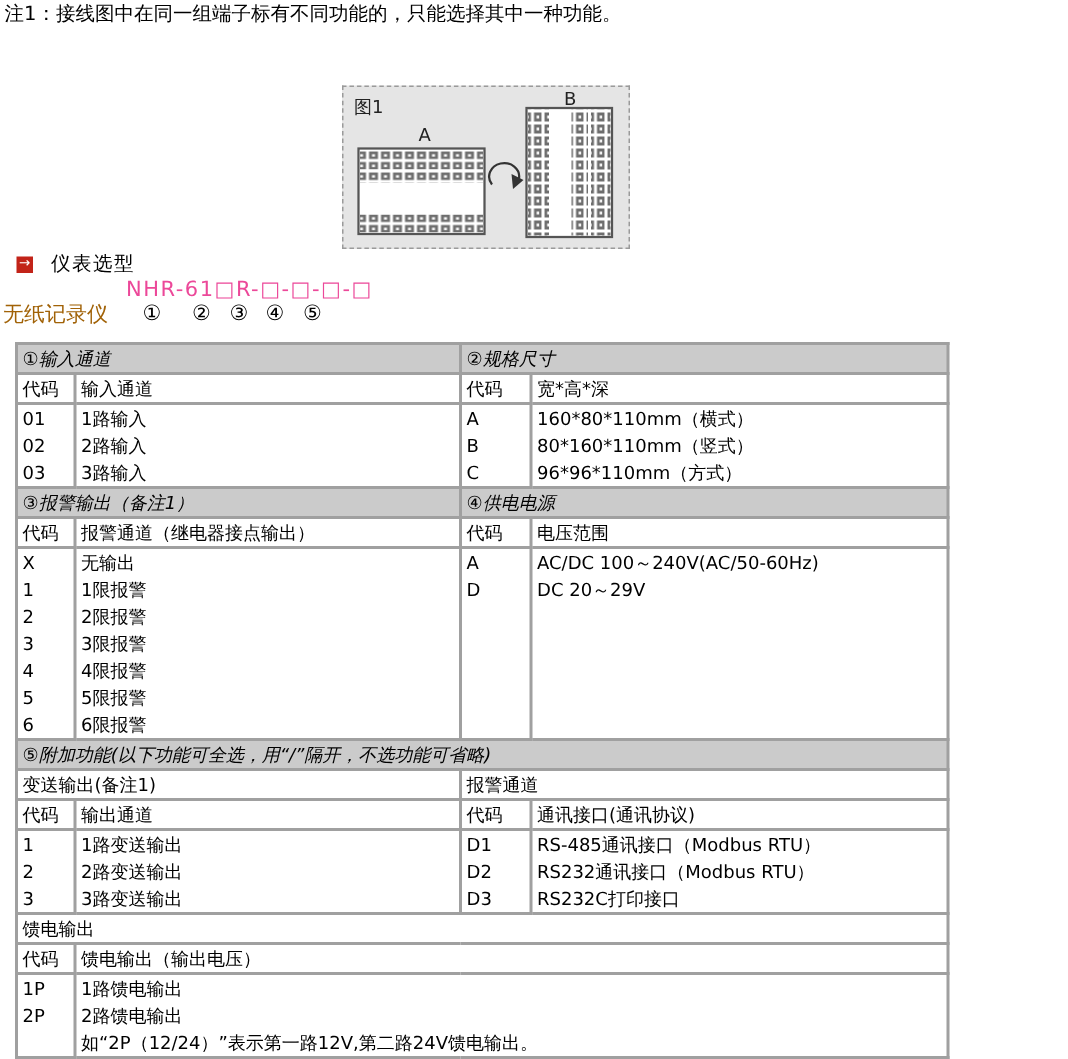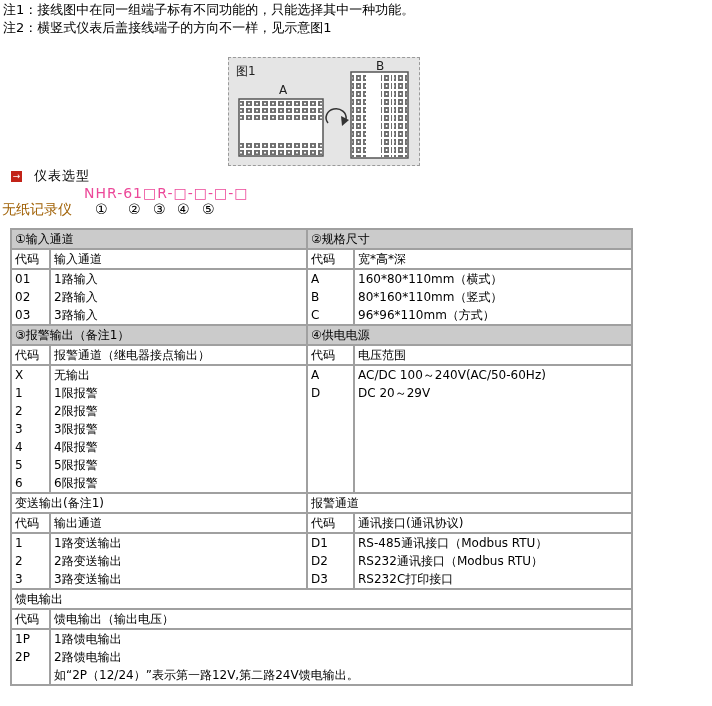--- a/index.html
+++ b/index.html
@@ -26,28 +26,27 @@
   .product{position:absolute;left:2px;top:201px;font-size:14px;color:#a16207;}
   .marker{position:absolute;top:201px;font-size:14px;color:#000;}
   .m1{left:95px;}.m2{left:128px;}.m3{left:153px;}.m4{left:177px;}.m5{left:202px;}
   
   table.spec{position:absolute;left:10px;top:228px;width:621px;border-collapse:collapse;table-layout:fixed;}
   table.spec td{
     border:2px solid #a0a0a0;font-size:12px;line-height:18px;
     padding:0 3px;vertical-align:top;text-align:left;
     white-space:pre-line;overflow:hidden;
   }
-  td.hdr{background:#cbcbcb;}
+  td.hdr{background:#cbcbcb;font-style:italic;}
 </style>
 </head>
 <body>
 
 <div class="notes">
   <div>注1：接线图中在同一组端子标有不同功能的，只能选择其中一种功能。</div>
-  <div>注2：横竖式仪表后盖接线端子的方向不一样，见示意图1</div>
 </div>
 
 <div class="figure">
   <svg class="fig-svg" width="190" height="107" viewBox="0 0 190 107">
     <defs>
       <pattern id="termH" width="8" height="7" patternUnits="userSpaceOnUse">
         <rect x="1" y="1" width="6" height="5" fill="#6e6e6e"></rect>
         <rect x="3" y="2.8" width="2" height="1.6" fill="#ffffff"></rect>
       </pattern>
       <pattern id="termV" width="7" height="8" patternUnits="userSpaceOnUse">
@@ -146,20 +145,23 @@
 3限报警
 4限报警
 5限报警
 6限报警</td>
     <td>A
 D</td>
     <td>AC/DC 100～240V(AC/50-60Hz)
 DC 20～29V</td>
   </tr>
   <tr>
+    <td colspan="4" class="hdr">⑤附加功能(以下功能可全选，用“/”隔开，不选功能可省略)</td>
+  </tr>
+  <tr>
     <td colspan="2">变送输出(备注1)</td>
     <td colspan="2">报警通道</td>
   </tr>
   <tr>
     <td>代码</td>
     <td>输出通道</td>
     <td>代码</td>
     <td>通讯接口(通讯协议)</td>
   </tr>
   <tr>

